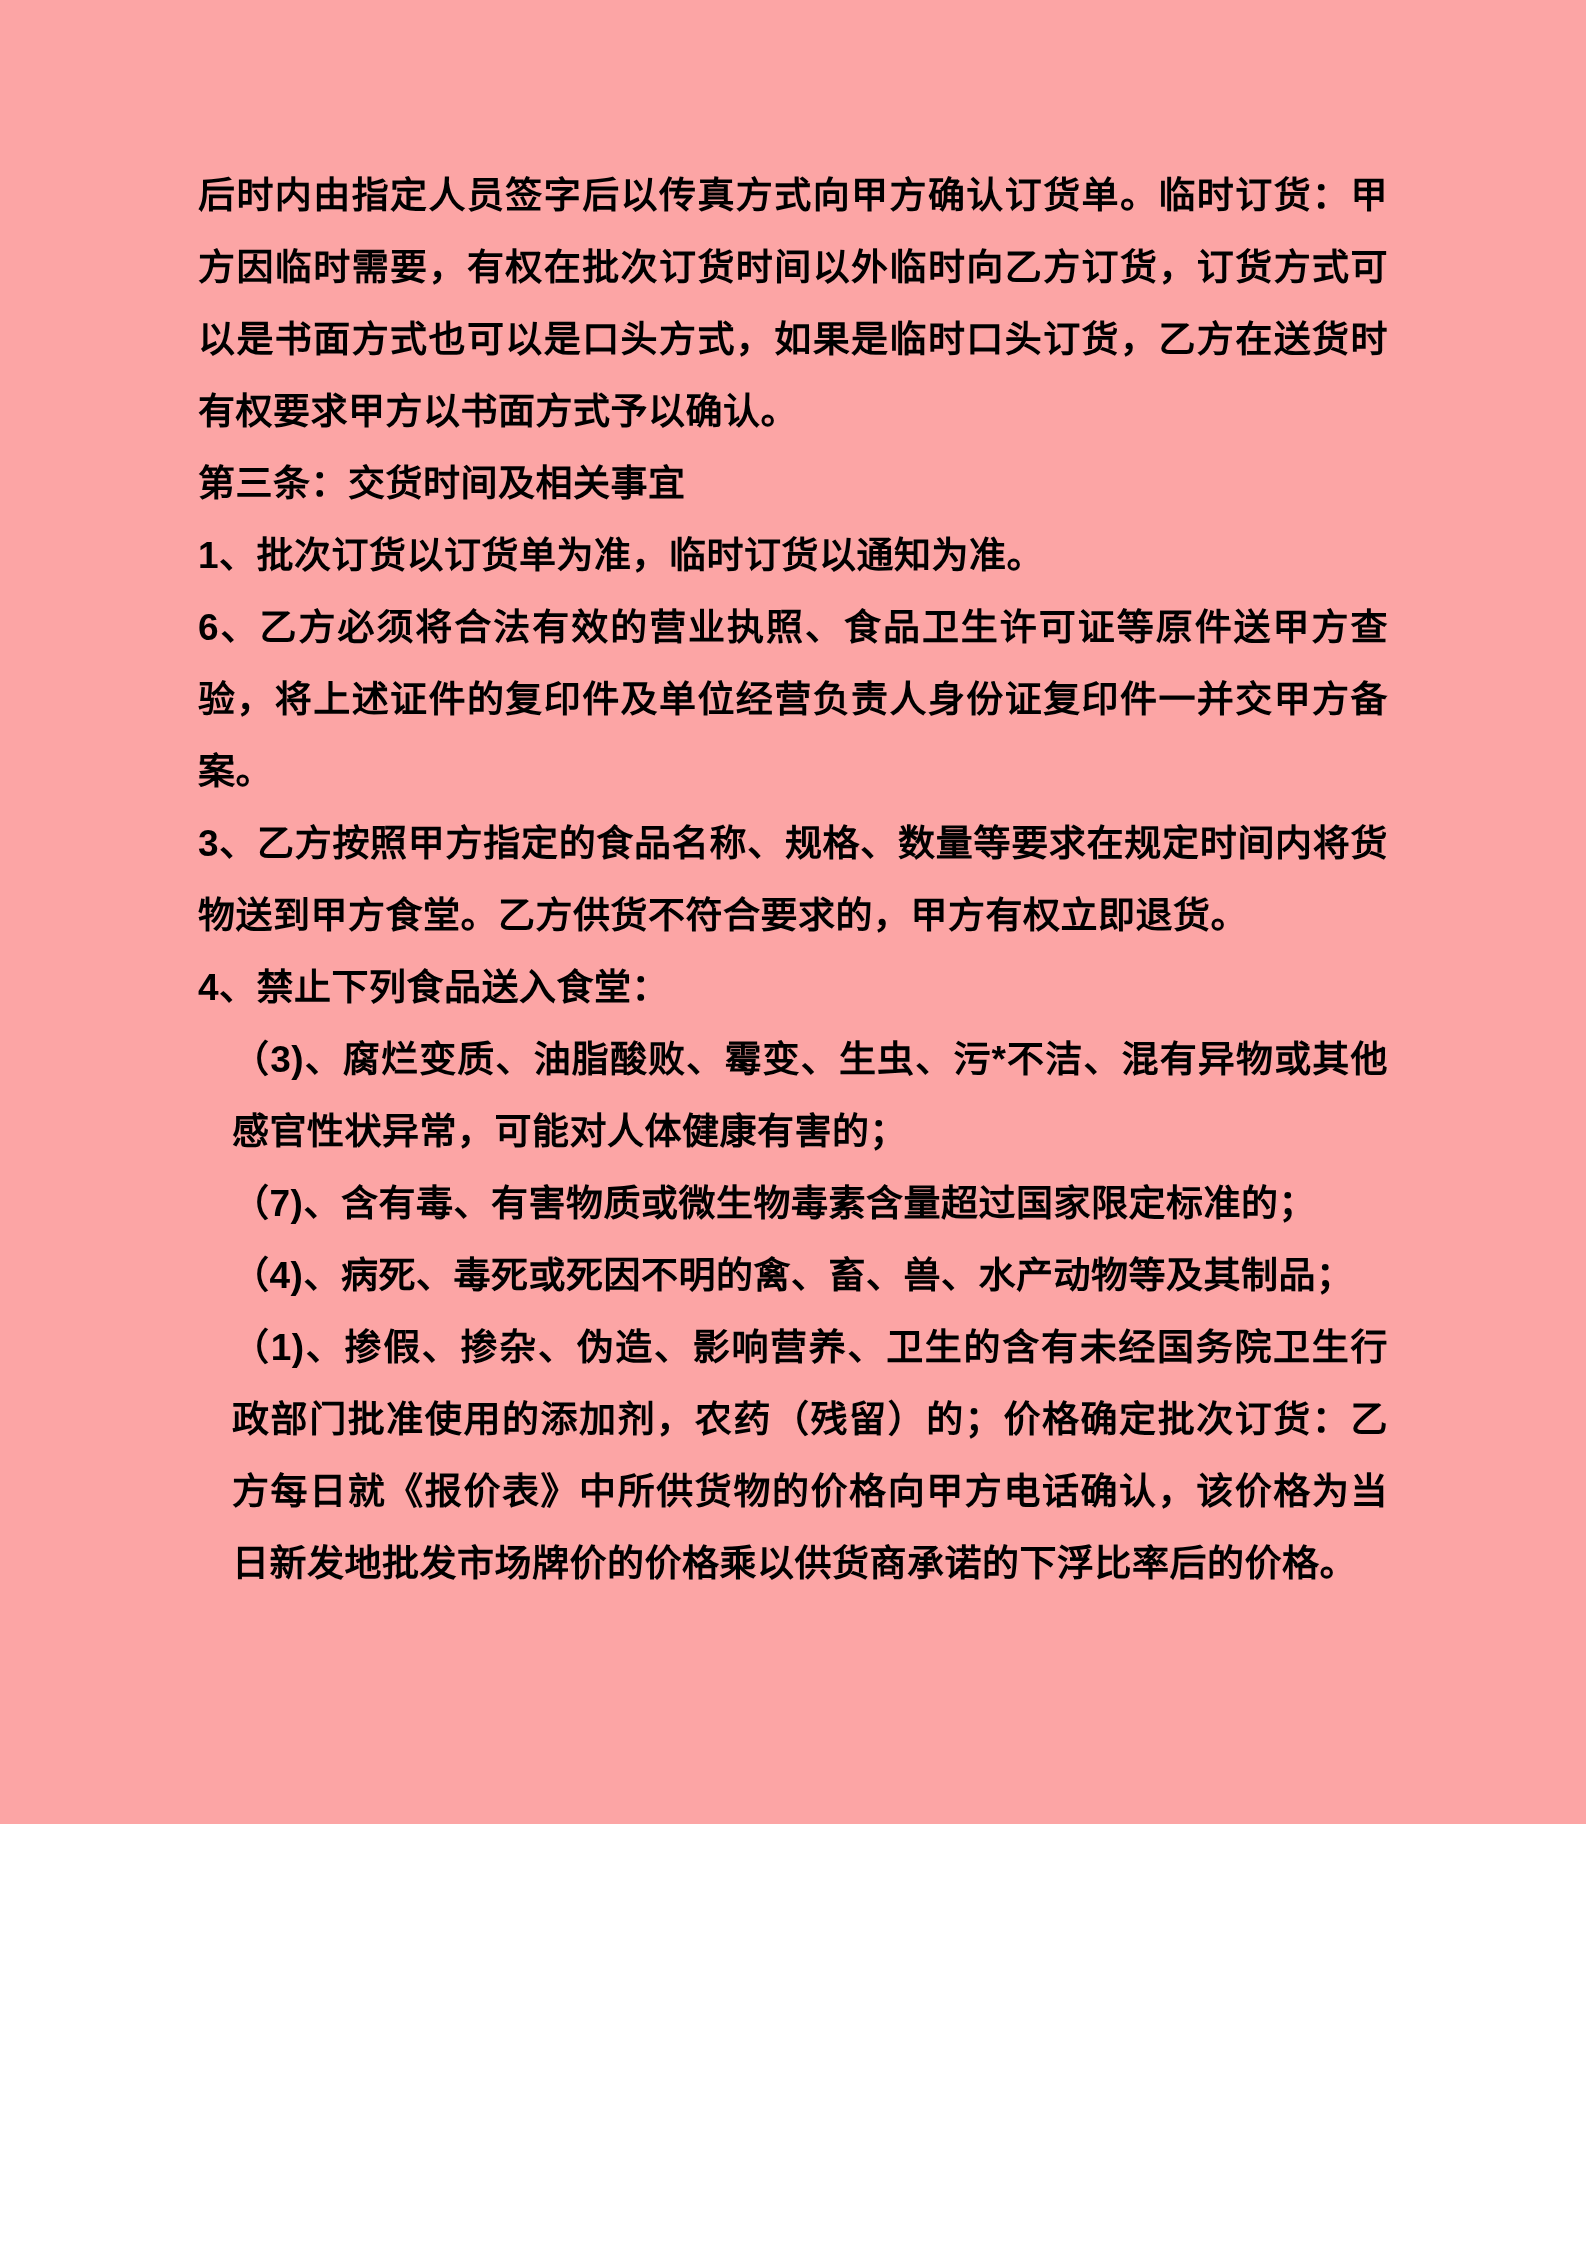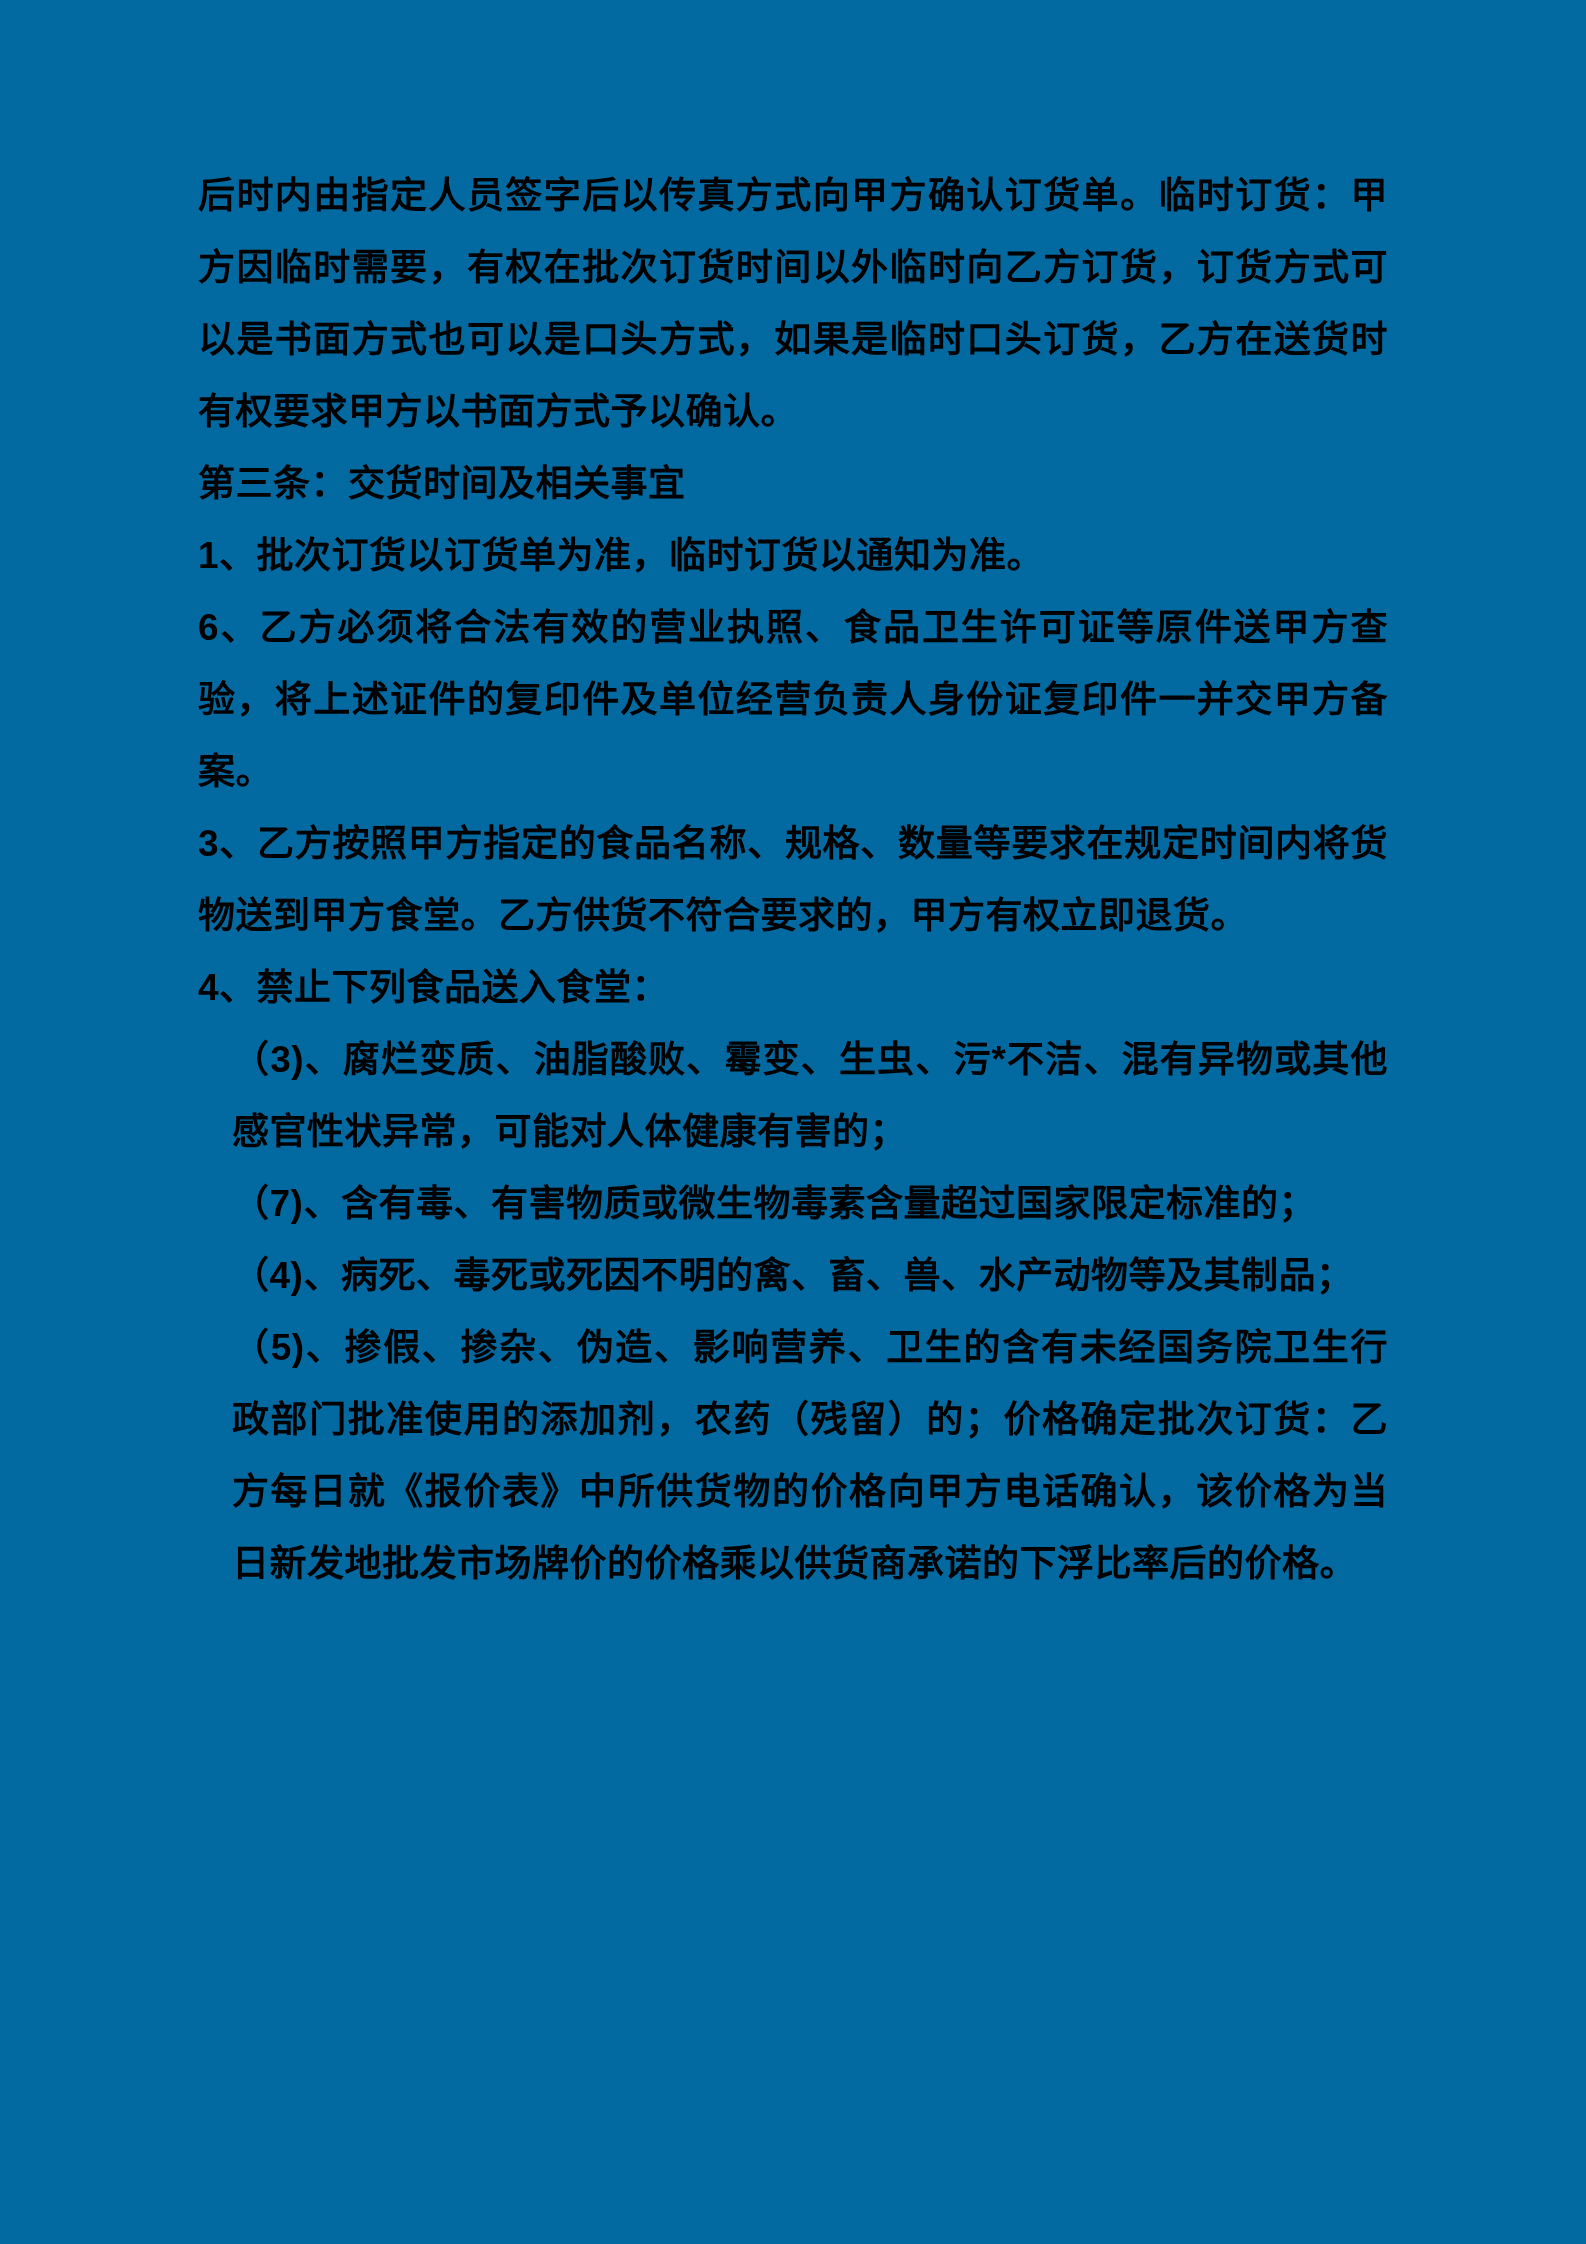--- a/index.html
+++ b/index.html
@@ -6,22 +6,22 @@
   html, body {
     margin: 0;
     padding: 0;
     background: #ffffff;
   }
   body {
     font-family: "Liberation Serif", "DejaVu Serif", serif;
   }
   .page {
     width: 1586px;
-    height: 2244px;
-    background: #0369a1;
+    height: 1824px;
+    background: #fca5a5;
     box-sizing: border-box;
     position: relative;
     overflow: hidden;
   }
   .content {
     position: absolute;
     left: 198px;
     top: 160px;
     width: 1190px;
   }
@@ -62,16 +62,16 @@
 
     <p class="para">4、禁止下列食品送入食堂：</p>
 
     <p class="para sub">（3)、腐烂变质、油脂酸败、霉变、生虫、污*不洁、混有异物或其他感官性状异常，可能对人体健康有害的；</p>
 
     <p class="para sub">（7)、含有毒、有害物质或微生物毒素含量超过国家限定标准的；</p>
 
 
     <p class="para sub">（4)、病死、毒死或死因不明的禽、畜、兽、水产动物等及其制品；</p>
 
-    <p class="para sub">（5)、掺假、掺杂、伪造、影响营养、卫生的含有未经国务院卫生行政部门批准使用的添加剂，农药（残留）的；价格确定批次订货：乙方每日就《报价表》中所供货物的价格向甲方电话确认，该价格为当日新发地批发市场牌价的价格乘以供货商承诺的下浮比率后的价格。</p>
+    <p class="para sub">（1)、掺假、掺杂、伪造、影响营养、卫生的含有未经国务院卫生行政部门批准使用的添加剂，农药（残留）的；价格确定批次订货：乙方每日就《报价表》中所供货物的价格向甲方电话确认，该价格为当日新发地批发市场牌价的价格乘以供货商承诺的下浮比率后的价格。</p>
 
   </div>
 </div>
 
 </body></html>

